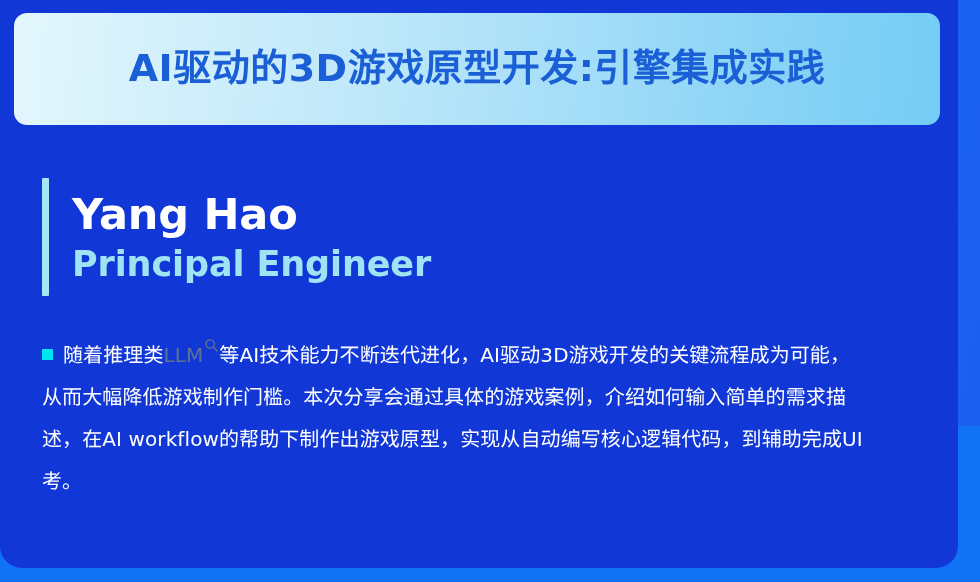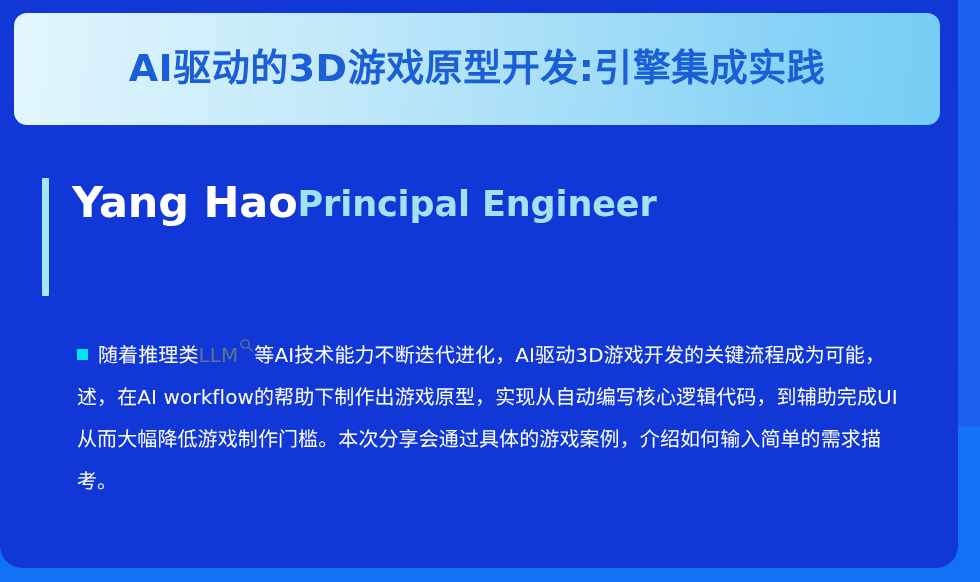--- a/index.html
+++ b/index.html
@@ -79,21 +79,21 @@
   .accent-bar {
     width: 7px;
     min-height: 118px;
     background: #a5e8f5;
     border-radius: 1px;
     flex: 0 0 auto;
   }
   .speaker-names {
     margin-left: 23px;
     display: flex;
-    flex-direction: row;
+    flex-direction: column;
     justify-content: center;
   }
   .speaker-name {
     font-family: "DejaVu Sans", "Liberation Sans", sans-serif;
     font-size: 43px;
     font-weight: 700;
     color: #ffffff;
     line-height: 1.12;
     letter-spacing: -0.2px;
     white-space: nowrap;
@@ -130,21 +130,20 @@
     font-weight: 500;
     color: #ffffff;
     line-height: 42px;
     letter-spacing: 0.1px;
     text-align: justify;
     text-justify: inter-ideograph;
   }
   .abstract-line {
     display: block;
     white-space: nowrap;
-    margin-left: 35px;
   }
 
   
   .lookup-term {
     position: relative;
     color: #5f7390;
     font-weight: 500;
   }
   .lookup-icon {
     display: inline-block;
@@ -175,23 +174,23 @@
     </div>
 
     <div class="abstract">
       <div class="abstract-text">
 
         <span class="abstract-line"><span class="abstract-bullet"></span><span>随着推理类</span><span class="lookup-term">LLM</span><span class="lookup-icon"><svg viewBox="0 0 16 16" width="15" height="15" aria-hidden="true">
                 <circle cx="6.6" cy="6.4" r="4.4" fill="none" stroke="#5f7390" stroke-width="1.5"></circle>
                 <line x1="9.9" y1="9.7" x2="14" y2="13.8" stroke="#5f7390" stroke-width="1.5" stroke-linecap="round"></line>
               </svg></span><span>等AI技术能力不断迭代进化，AI驱动3D游戏开发的关键流程成为可能，</span></span>
 
+        <span class="abstract-line">从而大幅降低游戏制作门槛。本次分享会通过具体的游戏案例，介绍如何输入简单的需求描</span>
+
         <span class="abstract-line">述，在AI workflow的帮助下制作出游戏原型，实现从自动编写核心逻辑代码，到辅助完成UI</span>
-
-        <span class="abstract-line">从而大幅降低游戏制作门槛。本次分享会通过具体的游戏案例，介绍如何输入简单的需求描</span>
 
 
         <span class="abstract-line">考。</span>
 
       </div>
     </div>
 
   </div>
 </div>
 

